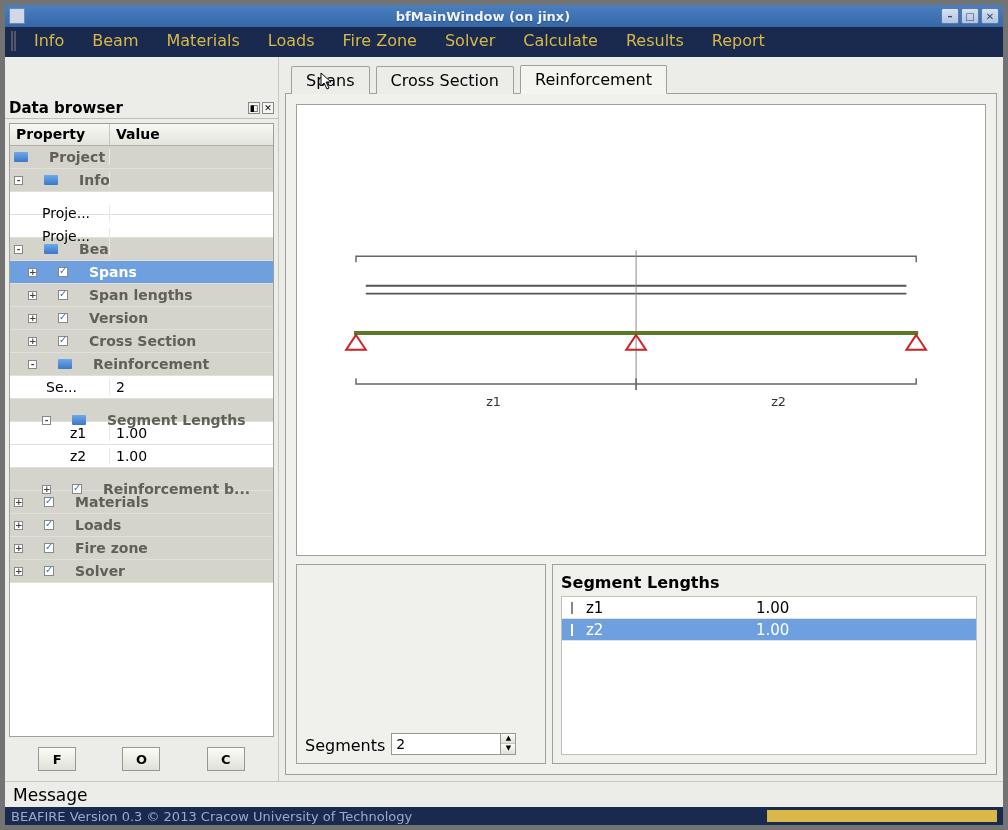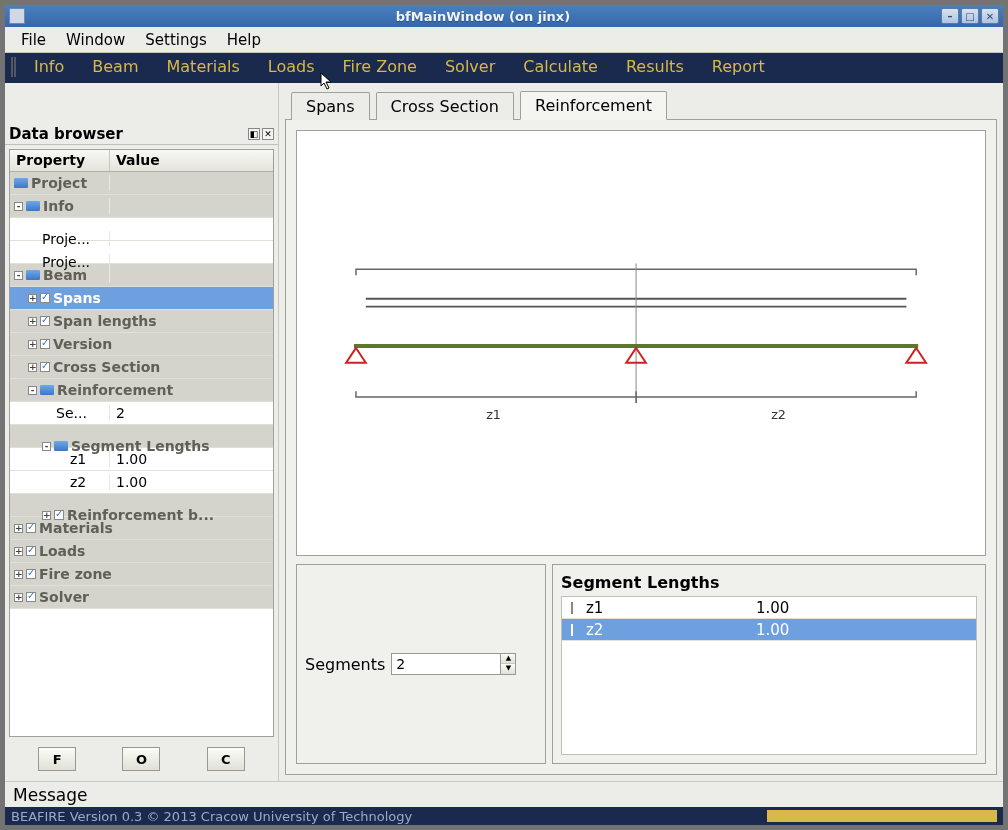--- a/index.html
+++ b/index.html
@@ -28,41 +28,41 @@
   .db-ctrls span { width:12px;height:12px;border:1px solid #888;display:flex;align-items:center;justify-content:center;cursor:pointer;background:#f4f4f0;font-size:9px; }
   .tree-wrap { flex:1; margin:4px; border:1px solid #a0a098; background:#ec4899; overflow:hidden; display:flex;flex-direction:column; }
   .tree-head { display:flex;height:22px;background:linear-gradient(#f8f8f4,#e4e4dc);border-bottom:1px solid #b0b0a8;font-size:14px;font-weight:bold; }
   .tree-head div:first-child{width:100px;padding:2px 6px;border-right:1px solid #c8c8c0;}
   .tree-head div:last-child{flex:1;padding:2px 6px;}
   .tree-body { flex:1;font-size:14px;overflow:auto;background:#fff;}
   .row { display:flex;height:23px;align-items:center;border-bottom:1px solid #e0e0d8; }
   .row.grey { background:#d4d4cc;color:#606058;font-weight:bold; }
   .row.sel { background:#6ea0e0;color:#fff;font-weight:bold; }
   .row.white { background:#fff; }
-  .cell1 { width:100px;padding-left:4px;border-right:1px solid #e8e8e0;display:flex;align-items:center;gap:3px;white-space:nowrap;overflow:hidden; }
+  .cell1 { width:100px;padding-left:4px;border-right:1px solid #e8e8e0;display:flex;align-items:center;gap:21px;white-space:nowrap;overflow:hidden; }
   .cell2 { flex:1;padding-left:6px;white-space:nowrap;overflow:hidden; }
   .exp { width:9px;height:9px;border:1px solid #888;background:#fff;color:#444;font-size:9px;line-height:7px;text-align:center;flex-shrink:0;cursor:pointer; }
   .ico { width:14px;height:10px;flex-shrink:0;display:inline-block; }
   .ico.book { background:linear-gradient(#6fa8e8,#3a78c8);border-radius:1px; }
   .ico.check { border:1px solid #888;background:#fff;position:relative; width:10px;height:10px;}
   .ico.check::after{content:"✓";position:absolute;left:0;top:-3px;font-size:10px;color:#3a78c8;}
-  .ind1{padding-left:4px;} .ind2{padding-left:18px;} .ind3{padding-left:32px;margin-top:20px;} .ind4{padding-left:46px;} .ind5{padding-left:60px;}
+  .ind1{padding-left:4px;} .ind2{padding-left:18px;} .ind3{padding-left:32px;margin-top:20px;} .ind4{padding-left:36px;} .ind5{padding-left:60px;}
   .bottom-btns { display:flex;justify-content:space-around;padding:6px 10px;height:40px; }
   .bottom-btns button { width:38px;height:24px;font-size:13px;font-weight:bold;background:linear-gradient(#fcfcf8,#e0e0d8);border:1px solid #989890;cursor:pointer; }
   
   .content { flex:1;display:flex;flex-direction:column;padding:6px;min-width:0; }
   .tabrow { display:flex;height:30px;align-items:flex-end;gap:6px;padding-left:6px; }
   .tab { padding:4px 14px;font-size:16px;background:#ecece8;border:1px solid #a0a098;border-bottom:none;border-radius:2px 2px 0 0;cursor:pointer;position:relative;top:1px; }
   .tab.active { background:#f4f4f0;font-weight:normal;z-index:2; border-bottom:1px solid #f4f4f0;}
   .tabpage { flex:1;border:1px solid #a0a098;background:#f0f0ec;display:flex;flex-direction:column;padding:10px;min-height:0; }
   .canvas { flex:1;background:#fff;border:1px solid #a0a098;position:relative;margin-bottom:8px; }
   .beam-svg { width:100%;height:100%; }
   .param-row { height:200px;display:flex;gap:6px; }
   .pbox { border:1px solid #a0a098;background:#f0f0ec;padding:8px;display:flex; }
-  .pbox.left { width:250px;align-items:center;gap:6px; }
+  .pbox.left { width:250px;align-items:flex-end;gap:6px; }
   .pbox.right { flex:1;flex-direction:column; }
   .spin { display:flex;align-items:center; }
   .spin input { width:110px;height:22px;font-size:14px;padding:2px 4px;border:1px solid #989890;background:#fff; }
   .spin .sp-btns { display:flex;flex-direction:column;border:1px solid #989890;border-left:none; }
   .spin .sp-btns div { width:14px;height:10px;font-size:7px;line-height:8px;text-align:center;background:linear-gradient(#fcfcf8,#e0e0d8);cursor:pointer;border-bottom:1px solid #c8c8c0;}
   .spin .sp-btns div:last-child{border-bottom:none;}
   .seg-title { font-size:16px;font-weight:bold;margin-bottom:4px; }
   .seg-table { flex:1;border:1px solid #c0c0b8;background:#fff;font-size:15px; }
   .seg-row { display:flex;height:22px;align-items:center;border-bottom:1px solid #e0e0d8; }
   .seg-row.sel { background:#6ea0e0;color:#fff; }
@@ -85,26 +85,20 @@
       <div class="tb-icon"></div>
     </div>
     <div class="tb-title">bfMainWindow (on jinx)</div>
     <div class="tb-btns">
       <div class="tb-btn">–</div>
       <div class="tb-btn">□</div>
       <div class="tb-btn">✕</div>
     </div>
   </div>
 
-  <div class="menubar">
-    <div>File</div>
-    <div>Window</div>
-    <div>Settings</div>
-    <div>Help</div>
-  </div>
 
   <div class="ribbon">
     <div class="handle"></div>
     <div class="item first">Info</div>
     <div class="item">Beam</div>
     <div class="item">Materials</div>
     <div class="item">Loads</div>
     <div class="item">Fire Zone</div>
     <div class="item">Solver</div>
     <div class="item">Calculate</div>

